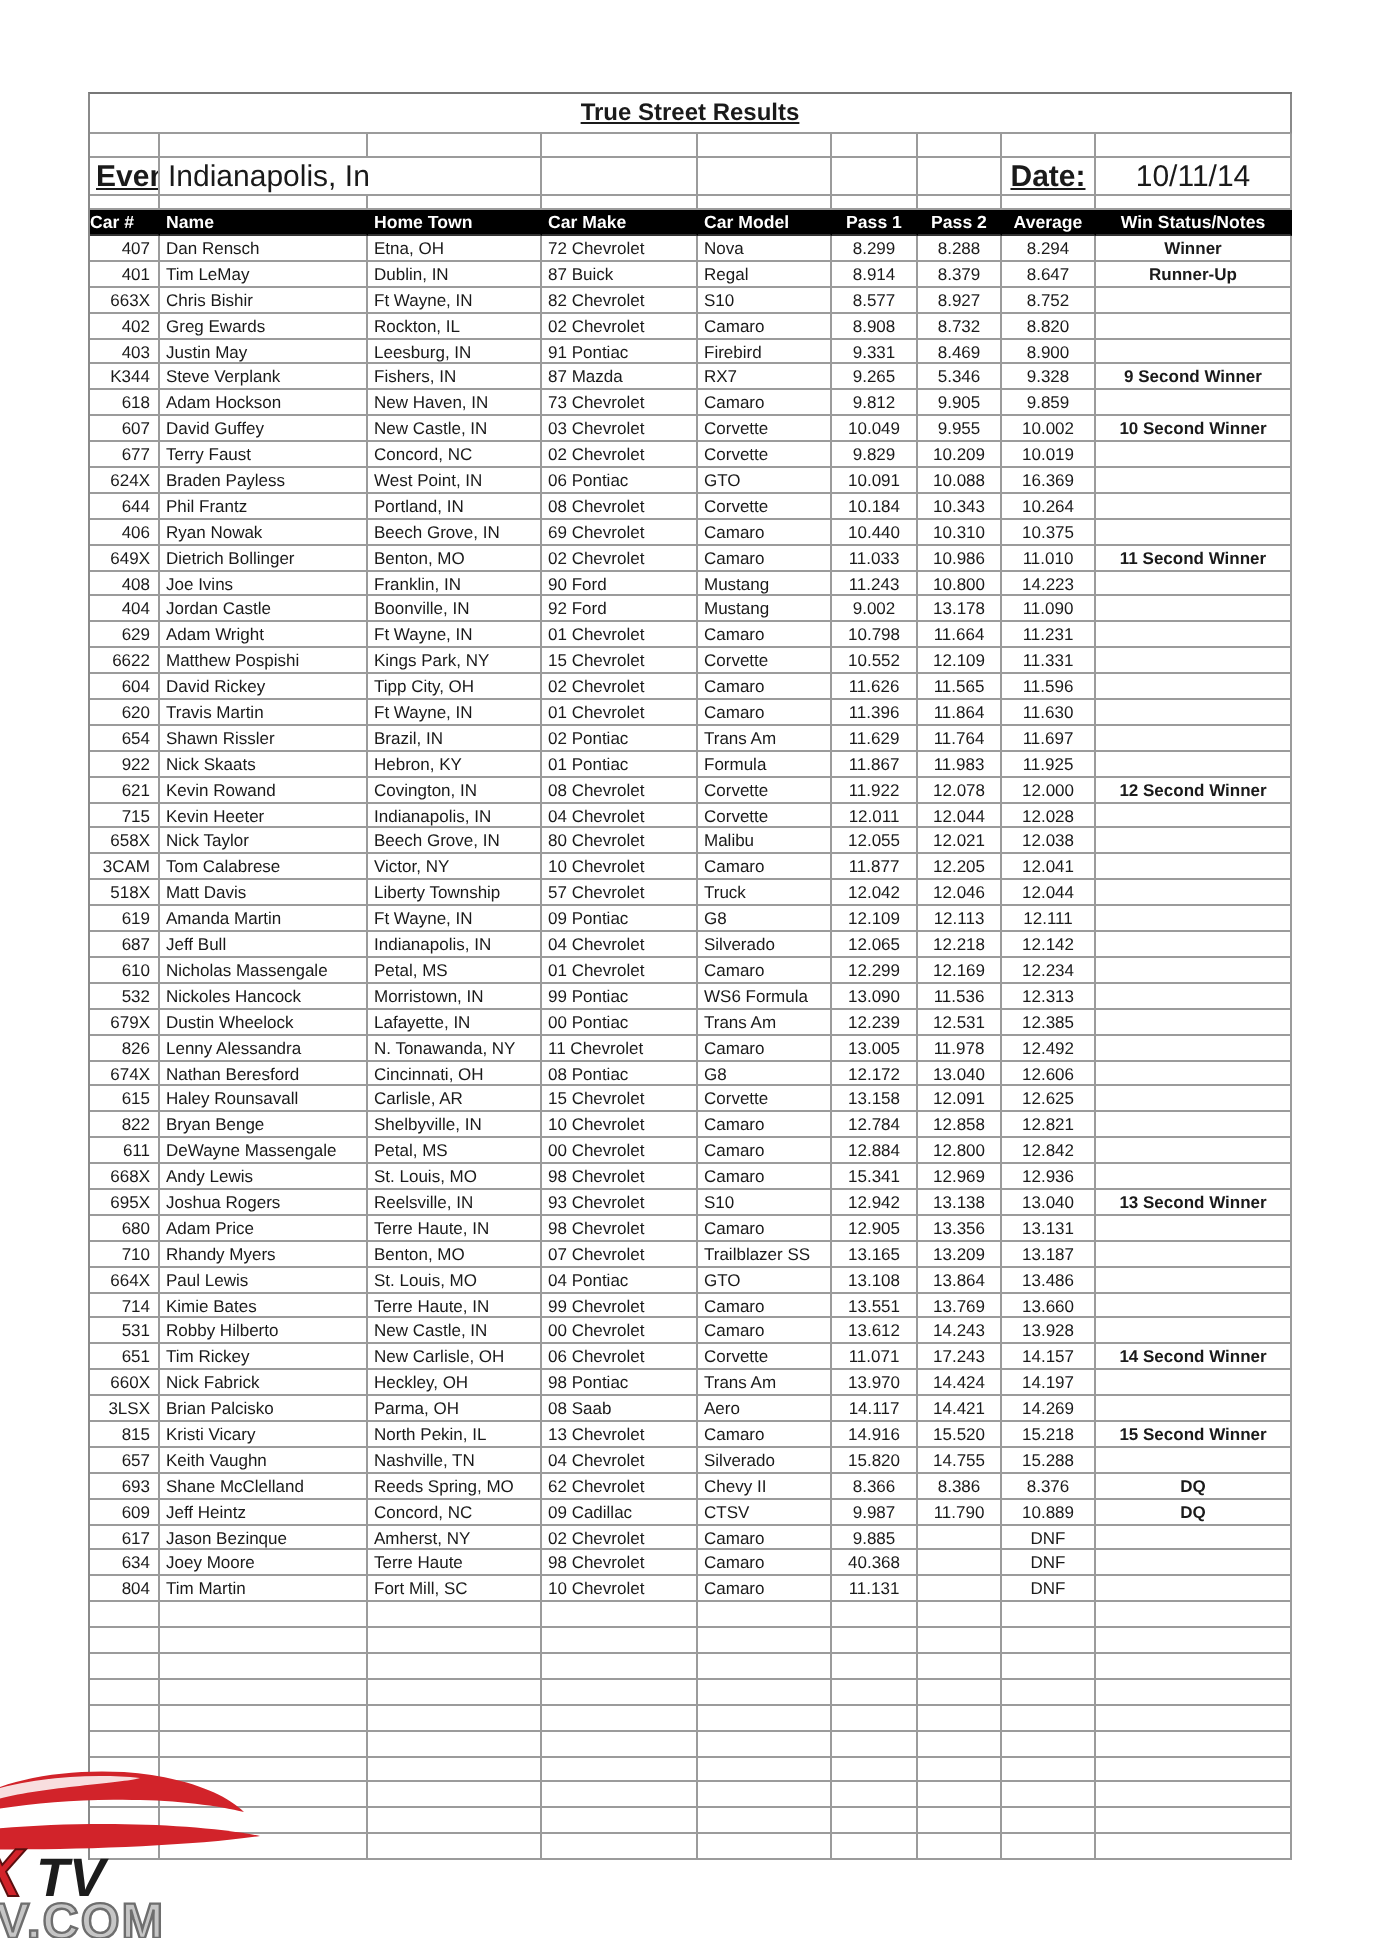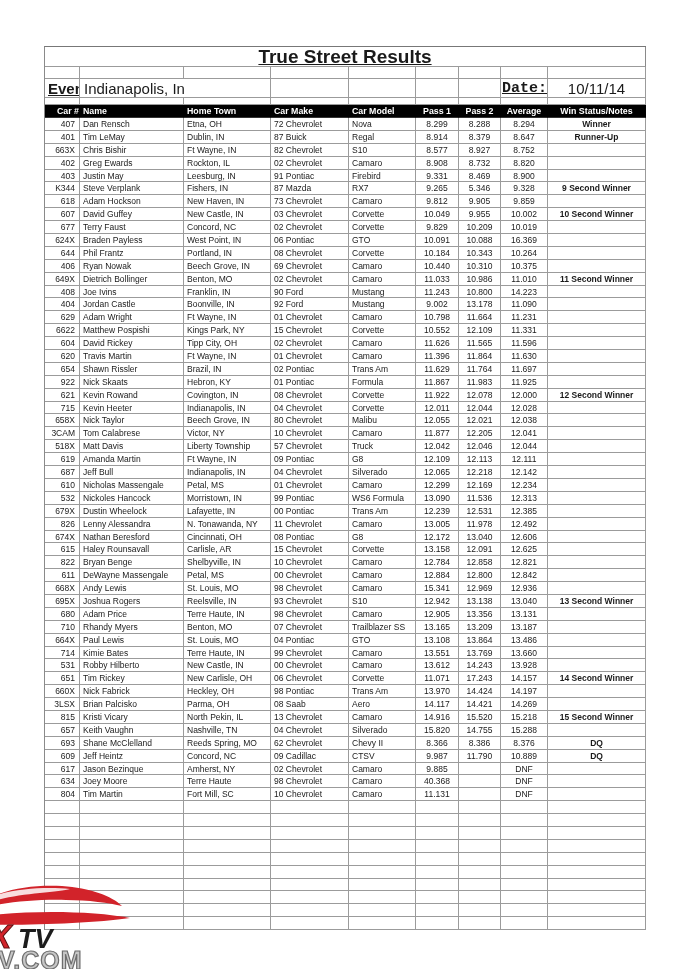--- a/index.html
+++ b/index.html
@@ -17,37 +17,37 @@
     display:grid;
     grid-template-columns:35px 104px 87px 78px 67px 43px 42px 47px 98px;
     box-sizing:border-box;
   }
   .cell{
     border-right:1px solid #9b9b9b;border-bottom:1px solid #9b9b9b;
     overflow:hidden;white-space:nowrap;box-sizing:border-box;
   }
   
   .title-row{display:block;height:19px;border-right:1px solid #8a8a8a;border-bottom:1px solid #9b9b9b;text-align:center;}
-  .title-row span{font-size:19px;font-weight:bold;text-decoration:underline;line-height:19px;}
+  .title-row span{font-size:12px;font-weight:bold;text-decoration:underline;line-height:19px;}
   
   .spacer .cell{height:12px;}
   .spacer.thin .cell{height:7px;}
   
   .event-row .cell{height:19px;line-height:19px;font-size:15px;}
   .lbl{font-weight:bold;text-decoration:underline;}
   .event-label{padding-left:3px;}
   .event-value{grid-column:span 2;padding-left:4px;}
-  .date-label{text-align:right;font-family:Liberation Mono, monospace;}
+  .date-label{text-align:center;}
   .date-value{text-align:center;}
   
   .header-row .cell{
     height:13px;line-height:13px;background:#000;color:#fff;
     font-size:8.8px;font-weight:bold;border-right:1px solid #000;border-bottom:1px solid #333;
   }
-  .header-row .c0{text-align:right;}
+  .header-row .c0{text-align:left;}
   .header-row .c1,.header-row .c2,.header-row .c3,.header-row .c4{padding-left:3px;}
   .header-row .c5,.header-row .c6,.header-row .c7,.header-row .c8{text-align:center;}
   
   .data-row .cell,.empty-row .cell{height:12.9px;line-height:12.5px;font-size:8.5px;}
   .data-row .c0{text-align:right;padding-right:4px;}
   .data-row .c1,.data-row .c2,.data-row .c3,.data-row .c4{padding-left:3px;}
   .data-row .c5,.data-row .c6,.data-row .c7{text-align:center;}
   .data-row .c8{text-align:center;font-weight:bold;}
   
   .logo{position:absolute;left:-30px;top:876px;width:170px;height:96px;}

